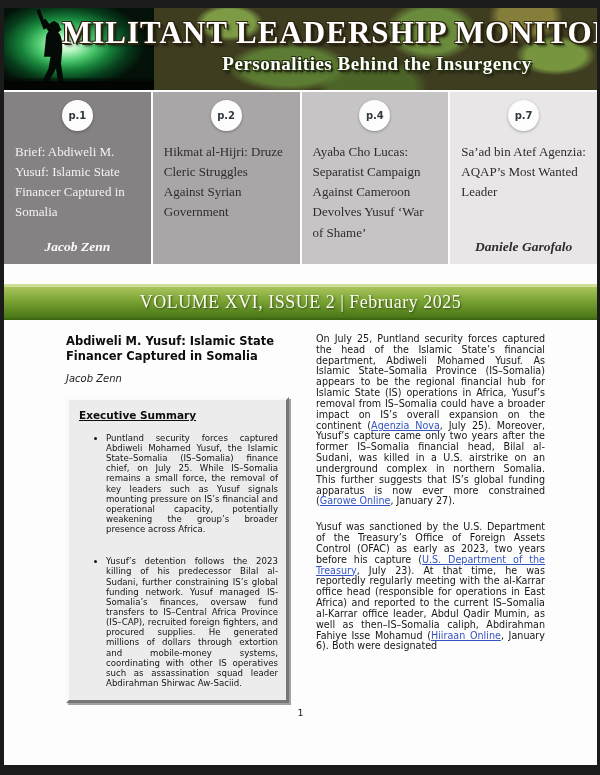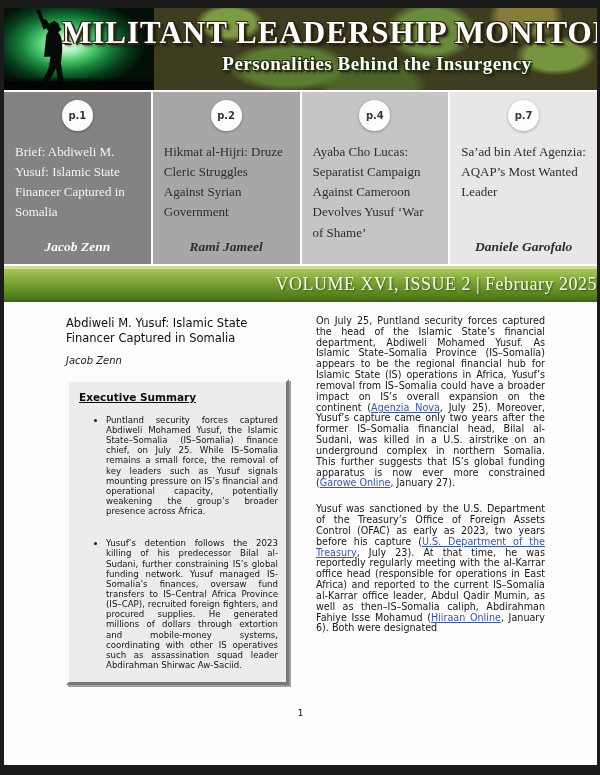--- a/index.html
+++ b/index.html
@@ -65,32 +65,32 @@
     box-shadow:0 1px 3px rgba(0,0,0,.3);
   }
   .toc-card-title{font-size:13px;line-height:1.55;}
   .toc-card-author{
     position:absolute;left:0;right:0;bottom:9px;text-align:center;
     font-style:italic;font-weight:bold;font-size:13.5px;
   }
   .toc-card.c1 .toc-card-author{color:#fbfafa;}
   
   .issue-banner{
-    margin-top:2px;height:31px;
+    margin-top:20px;height:31px;
     border-top:3px solid #cfdf9a;border-bottom:2px solid #3c660f;
     background:linear-gradient(#a9c45c,#7fa737 40%,#55821d 85%,#4a7517);
-    text-align:right;
+    text-align:center;
     font-family:"Liberation Serif","DejaVu Serif",serif;
     font-size:18px;color:#fcfcf2;line-height:30px;letter-spacing:.5px;
     text-shadow:1px 1px 2px rgba(30,50,5,.7);
   }
   
   .content{display:flex;gap:27px;padding:14px 52px 0 62px;color:#161616;}
   .col-left{width:223px;flex:none;}
-  .article-title{font-size:11.5px;font-weight:normal;line-height:1.3;color:#0d0d0d;}
+  .article-title{font-size:11.5px;font-weight:bold;line-height:1.3;color:#0d0d0d;}
   .article-author{font-size:10px;font-style:italic;margin-top:9px;color:#222;}
   .exec-box{
     margin-top:13px;background:#edecec;
     border:3px solid;border-color:#fafafa #767676 #767676 #fafafa;
     box-shadow:2px 2px 0 rgba(70,70,70,.5);
     padding:9px 8px 12px 10px;
   }
   .exec-heading{font-size:10.5px;font-weight:bold;text-decoration:underline;color:#0d0d0d;}
   .exec-box ul{margin:12px 0 0 0;padding-left:27px;}
   .exec-box li{
@@ -133,21 +133,20 @@
 
   <div class="toc">
     <div class="toc-card c1">
       <div class="page-badge">p.1</div>
       <div class="toc-card-title">Brief: Abdiweli M. Yusuf: Islamic State Financer Captured in Somalia</div>
       <div class="toc-card-author">Jacob Zenn</div>
     </div>
     <div class="toc-card c2">
       <div class="page-badge">p.2</div>
       <div class="toc-card-title">Hikmat al-Hijri: Druze Cleric Struggles Against Syrian Government</div>
-      <div class="toc-card-author">Rami Jameel</div>
     </div>
     <div class="toc-card c3">
       <div class="page-badge">p.4</div>
       <div class="toc-card-title">Ayaba Cho Lucas: Separatist Campaign Against Cameroon Devolves Yusuf ‘War of Shame’</div>
     </div>
     <div class="toc-card c4">
       <div class="page-badge">p.7</div>
       <div class="toc-card-title">Sa’ad bin Atef Agenzia: AQAP’s Most Wanted Leader</div>
       <div class="toc-card-author">Daniele Garofalo</div>
     </div>

